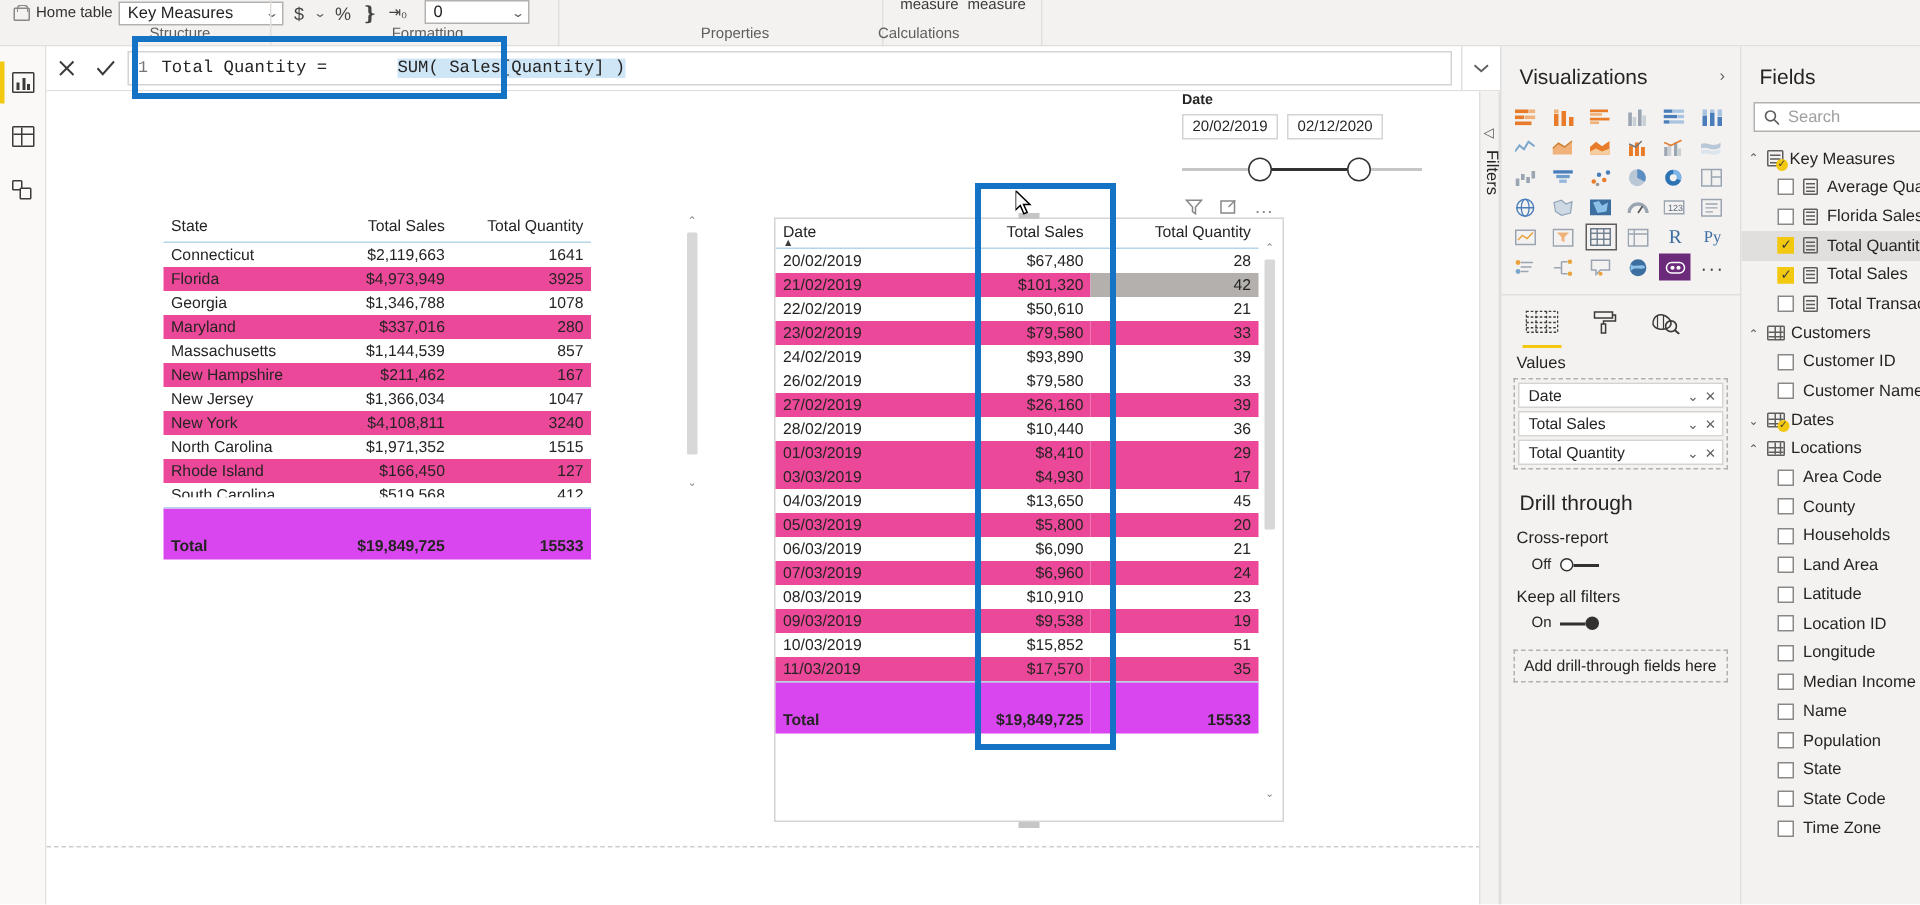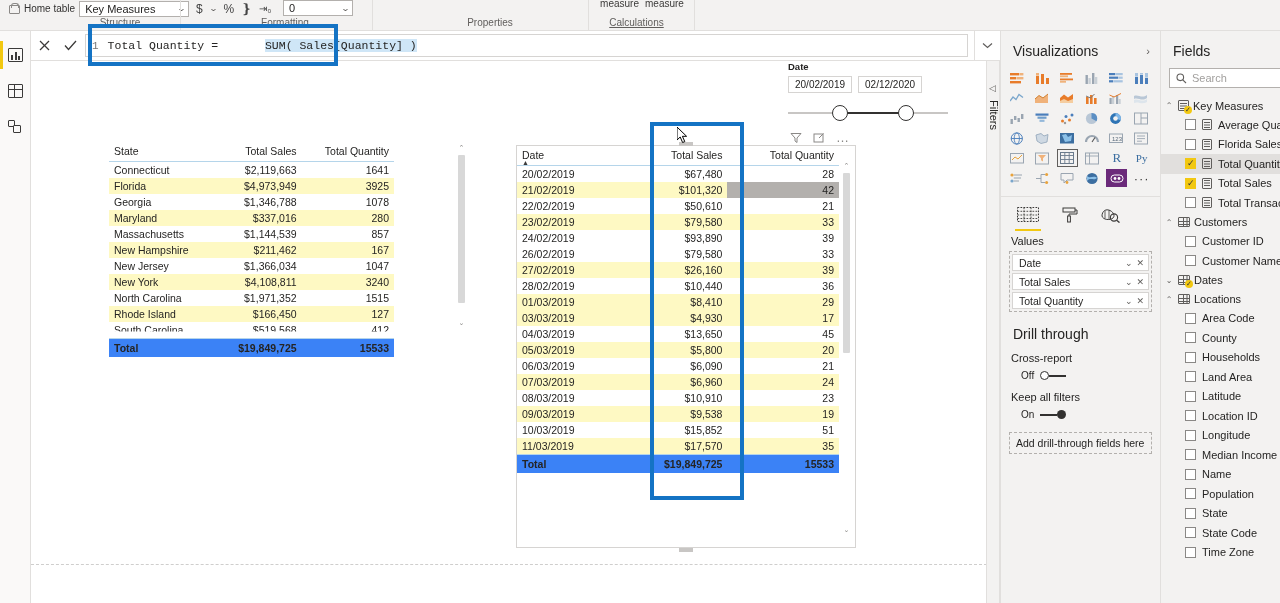--- a/index.html
+++ b/index.html
@@ -145,24 +145,24 @@
   .tbl { width: 100%; border-collapse: collapse; font-size: 10.5px; }
   .tbl th {
     font-weight: normal; color: #252423; padding: 3px 5px 4px 5px;
     border-bottom: 1px solid #b5d5ea; text-align: right; white-space: nowrap;
   }
   .tbl th.l { text-align: left; }
   .tbl td {
     padding: 2px 5px; color: #252423; text-align: right; white-space: nowrap;
   }
   .tbl td.l { text-align: left; }
-  .tbl tr.alt td { background: #fef9c3; }
+  .tbl tr.alt td { background: #ec4899; }
   .tbl tr.totrow td {
     font-weight: bold; border-top: 1px solid #b5d5ea;
-    background: #3b82f6; padding-top: 3px; padding-bottom: 3px;
+    background: #d946ef; padding-top: 19px; padding-bottom: 3px;
   }
   .tbl tr.cut td { color: #252423; }
 
   .vscroll {
     position: absolute; right: 0; top: 0; width: 11px; bottom: 0;
     background: #fff;
   }
   .vscroll .arw {
     position: absolute; left: 0; width: 11px; height: 11px;
     font-size: 7px; color: #8a8886; text-align: center; line-height: 11px;
@@ -382,21 +382,21 @@
     <div class="rib-sep" style="left:694px;"></div>
 
     <div class="calc-btns">
       <span>measure</span>
       <span>measure</span>
     </div>
 
     <div class="rib-group-lbl" style="left:60px; top:17px; width:120px;">Structure</div>
     <div class="rib-group-lbl" style="left:215px; top:17px; width:140px;">Formatting</div>
     <div class="rib-group-lbl" style="left:430px; top:17px; width:120px;">Properties</div>
-    <div class="rib-group-lbl" style="left:584px; top:17px; width:105px;text-decoration:underline;">Calculations</div>
+    <div class="rib-group-lbl" style="left:560px; top:17px; width:105px;">Calculations</div>
   </div>
 
   <div class="rail">
     <div class="rail-btn sel" style="margin-top:6px;">
       <span class="rail-ic ic-report">
           <i></i>
           <i></i>
           <i></i>
         </span>
     </div>

